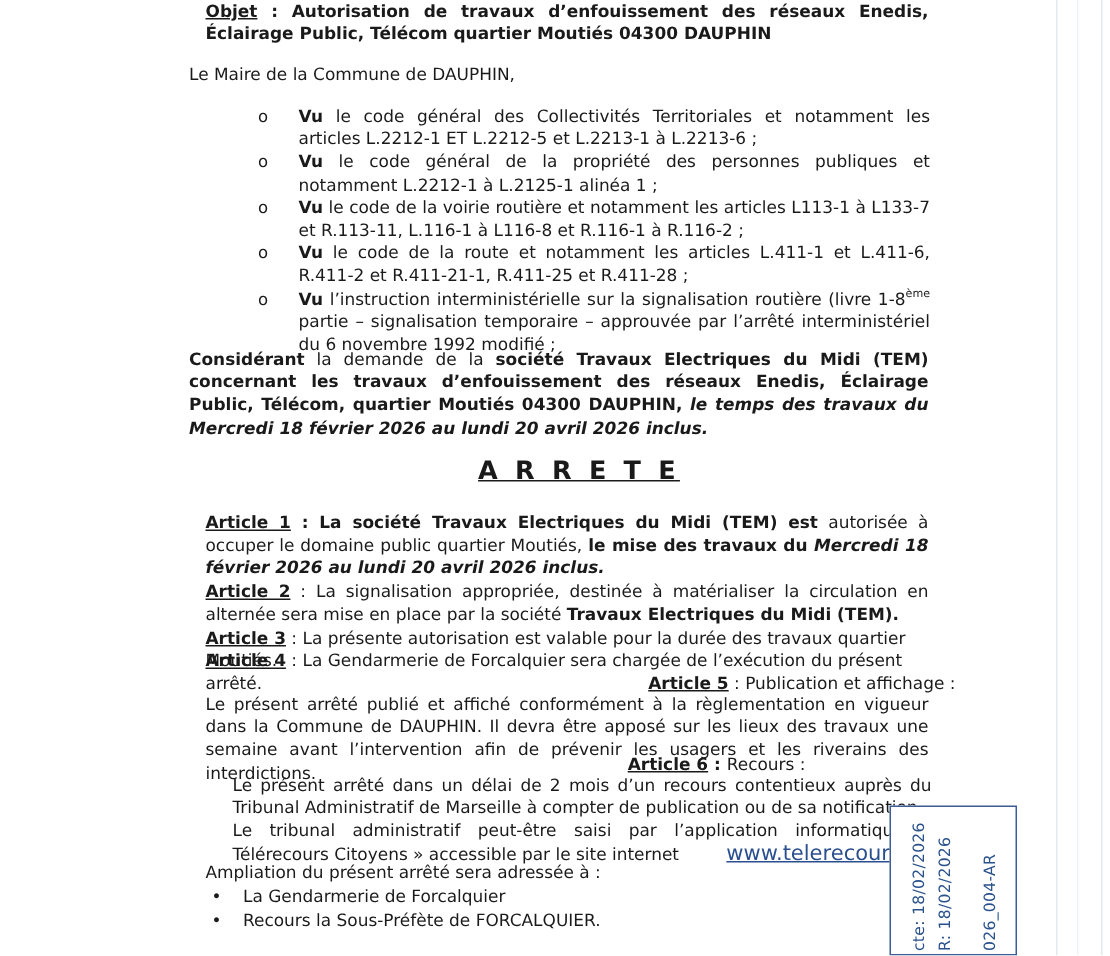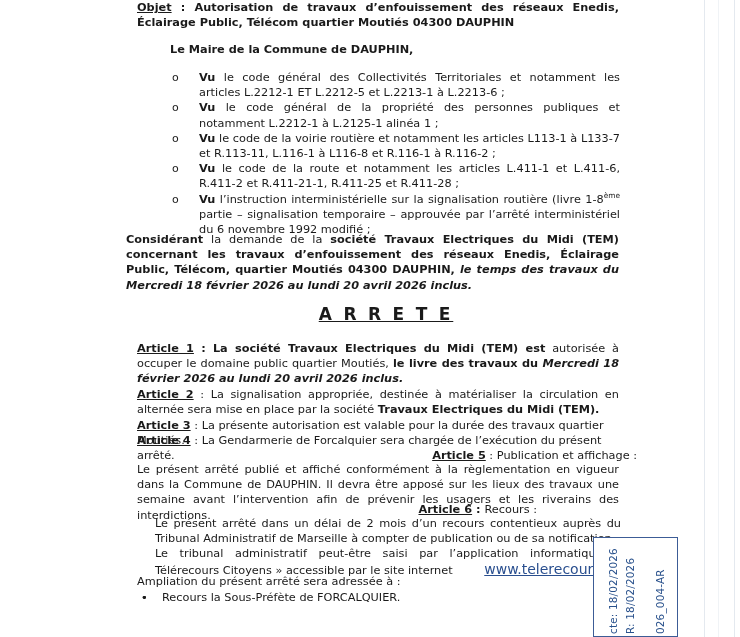--- a/index.html
+++ b/index.html
@@ -57,22 +57,21 @@
   
   #objet {
     left: 137px;
     top: 0px;
     width: 482px;
   }
   #maire {
     left: 126px;
     top: 42px;
     width: 400px;
-    font-weight: bold;
-    margin-left: 44px;
+    font-weight: normal;
   }
 
   
   #vulist {
     left: 168px;
     top: 70px;
     width: 452px;
   }
   .vu-item {
     position: relative;
@@ -239,21 +238,21 @@
 
     <div class="blk" id="considerant">
       <span>Considérant</span><span class="reg"> la demande de la </span><span>société Travaux Electriques du Midi (TEM) concernant les travaux d’enfouissement des réseaux Enedis, Éclairage Public, Télécom, quartier Moutiés 04300 DAUPHIN,</span><i> le temps des travaux du Mercredi 18 février 2026 au lundi 20 avril 2026 inclus.</i>
     </div>
 
     <div class="blk" id="arrete-head">
       <span>A R R E T E</span>
     </div>
 
     <div class="blk" id="art1">
-      <b><u>Article 1</u></b><b> : </b><b>La société Travaux Electriques du Midi (TEM) est</b><span> autorisée à occuper le domaine public quartier Moutiés, </span><b>le livre des travaux du </b><b><i>Mercredi 18 février 2026 au lundi 20 avril 2026 inclus.</i></b>
+      <b><u>Article 1</u></b><b> : </b><b>La société Travaux Electriques du Midi (TEM) est</b><span> autorisée à occuper le domaine public quartier Moutiés, </span><b>le mise des travaux du </b><b><i>Mercredi 18 février 2026 au lundi 20 avril 2026 inclus.</i></b>
     </div>
 
     <div class="blk" id="art2">
       <b><u>Article 2</u></b><span> : </span><span>La signalisation appropriée, destinée à matérialiser la circulation en alternée sera mise en place par la société </span><b>Travaux Electriques du Midi (TEM).</b>
     </div>
 
     <div class="blk nojust" id="art3">
       <b><u>Article 3</u></b><span> : </span><span>La présente autorisation est valable pour la durée des travaux quartier Moutiés.</span>
     </div>
 
@@ -274,20 +273,21 @@
     <div class="blk" id="recours">
       <span>Le présent arrêté dans un délai de 2 mois d’un recours contentieux auprès du Tribunal Administratif de Marseille à compter de publication ou de sa notification.</span><br>
       <span>Le tribunal administratif peut-être saisi par l’application informatique « Télérecours Citoyens » accessible par le site internet </span><a class="lnk" href="#">www.telerecours.fr</a>
     </div>
 
     <div class="blk nojust" id="ampliation">Ampliation du présent arrêté sera adressée à :</div>
 
     <div class="blk nojust" id="destlist">
       <div class="dest-item">
         <span class="dot">•</span>
+        <span>La Gendarmerie de Forcalquier</span>
       </div>
       <div class="dest-item">
         <span class="dot">•</span>
         <span>Recours la Sous-Préfète de FORCALQUIER.</span>
       </div>
     </div>
 
   </div>
 
   <div id="stamp">

